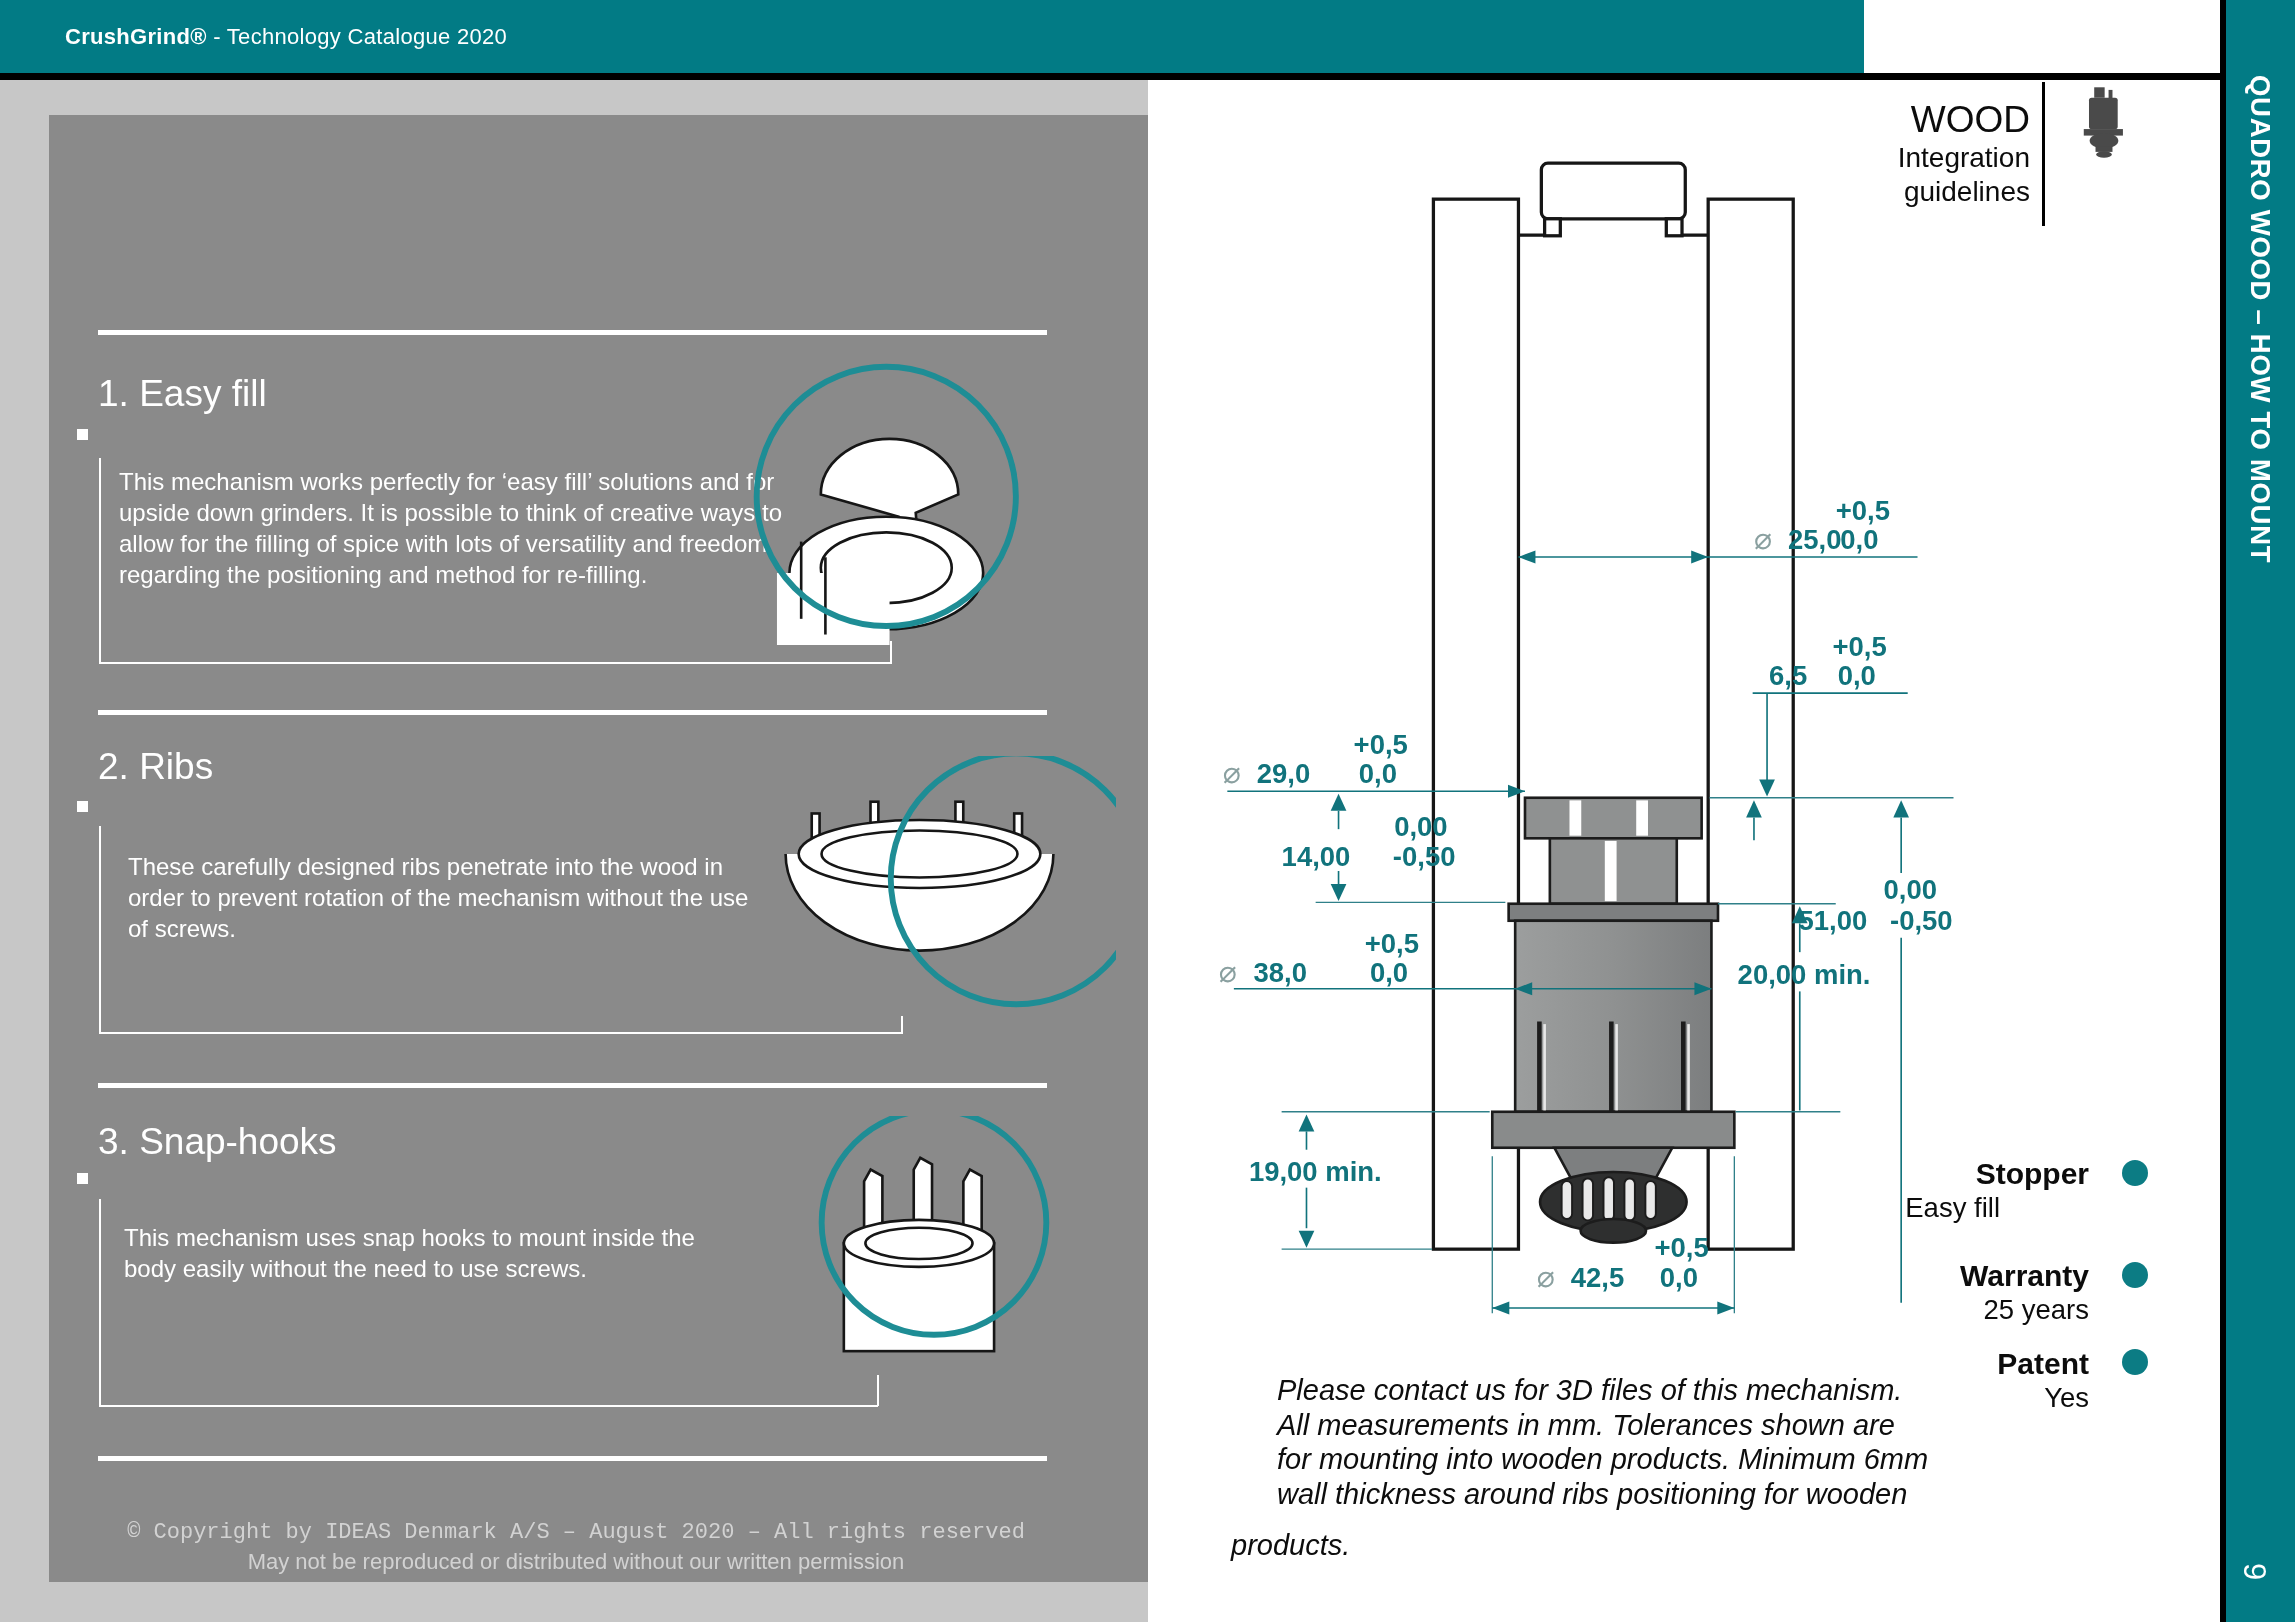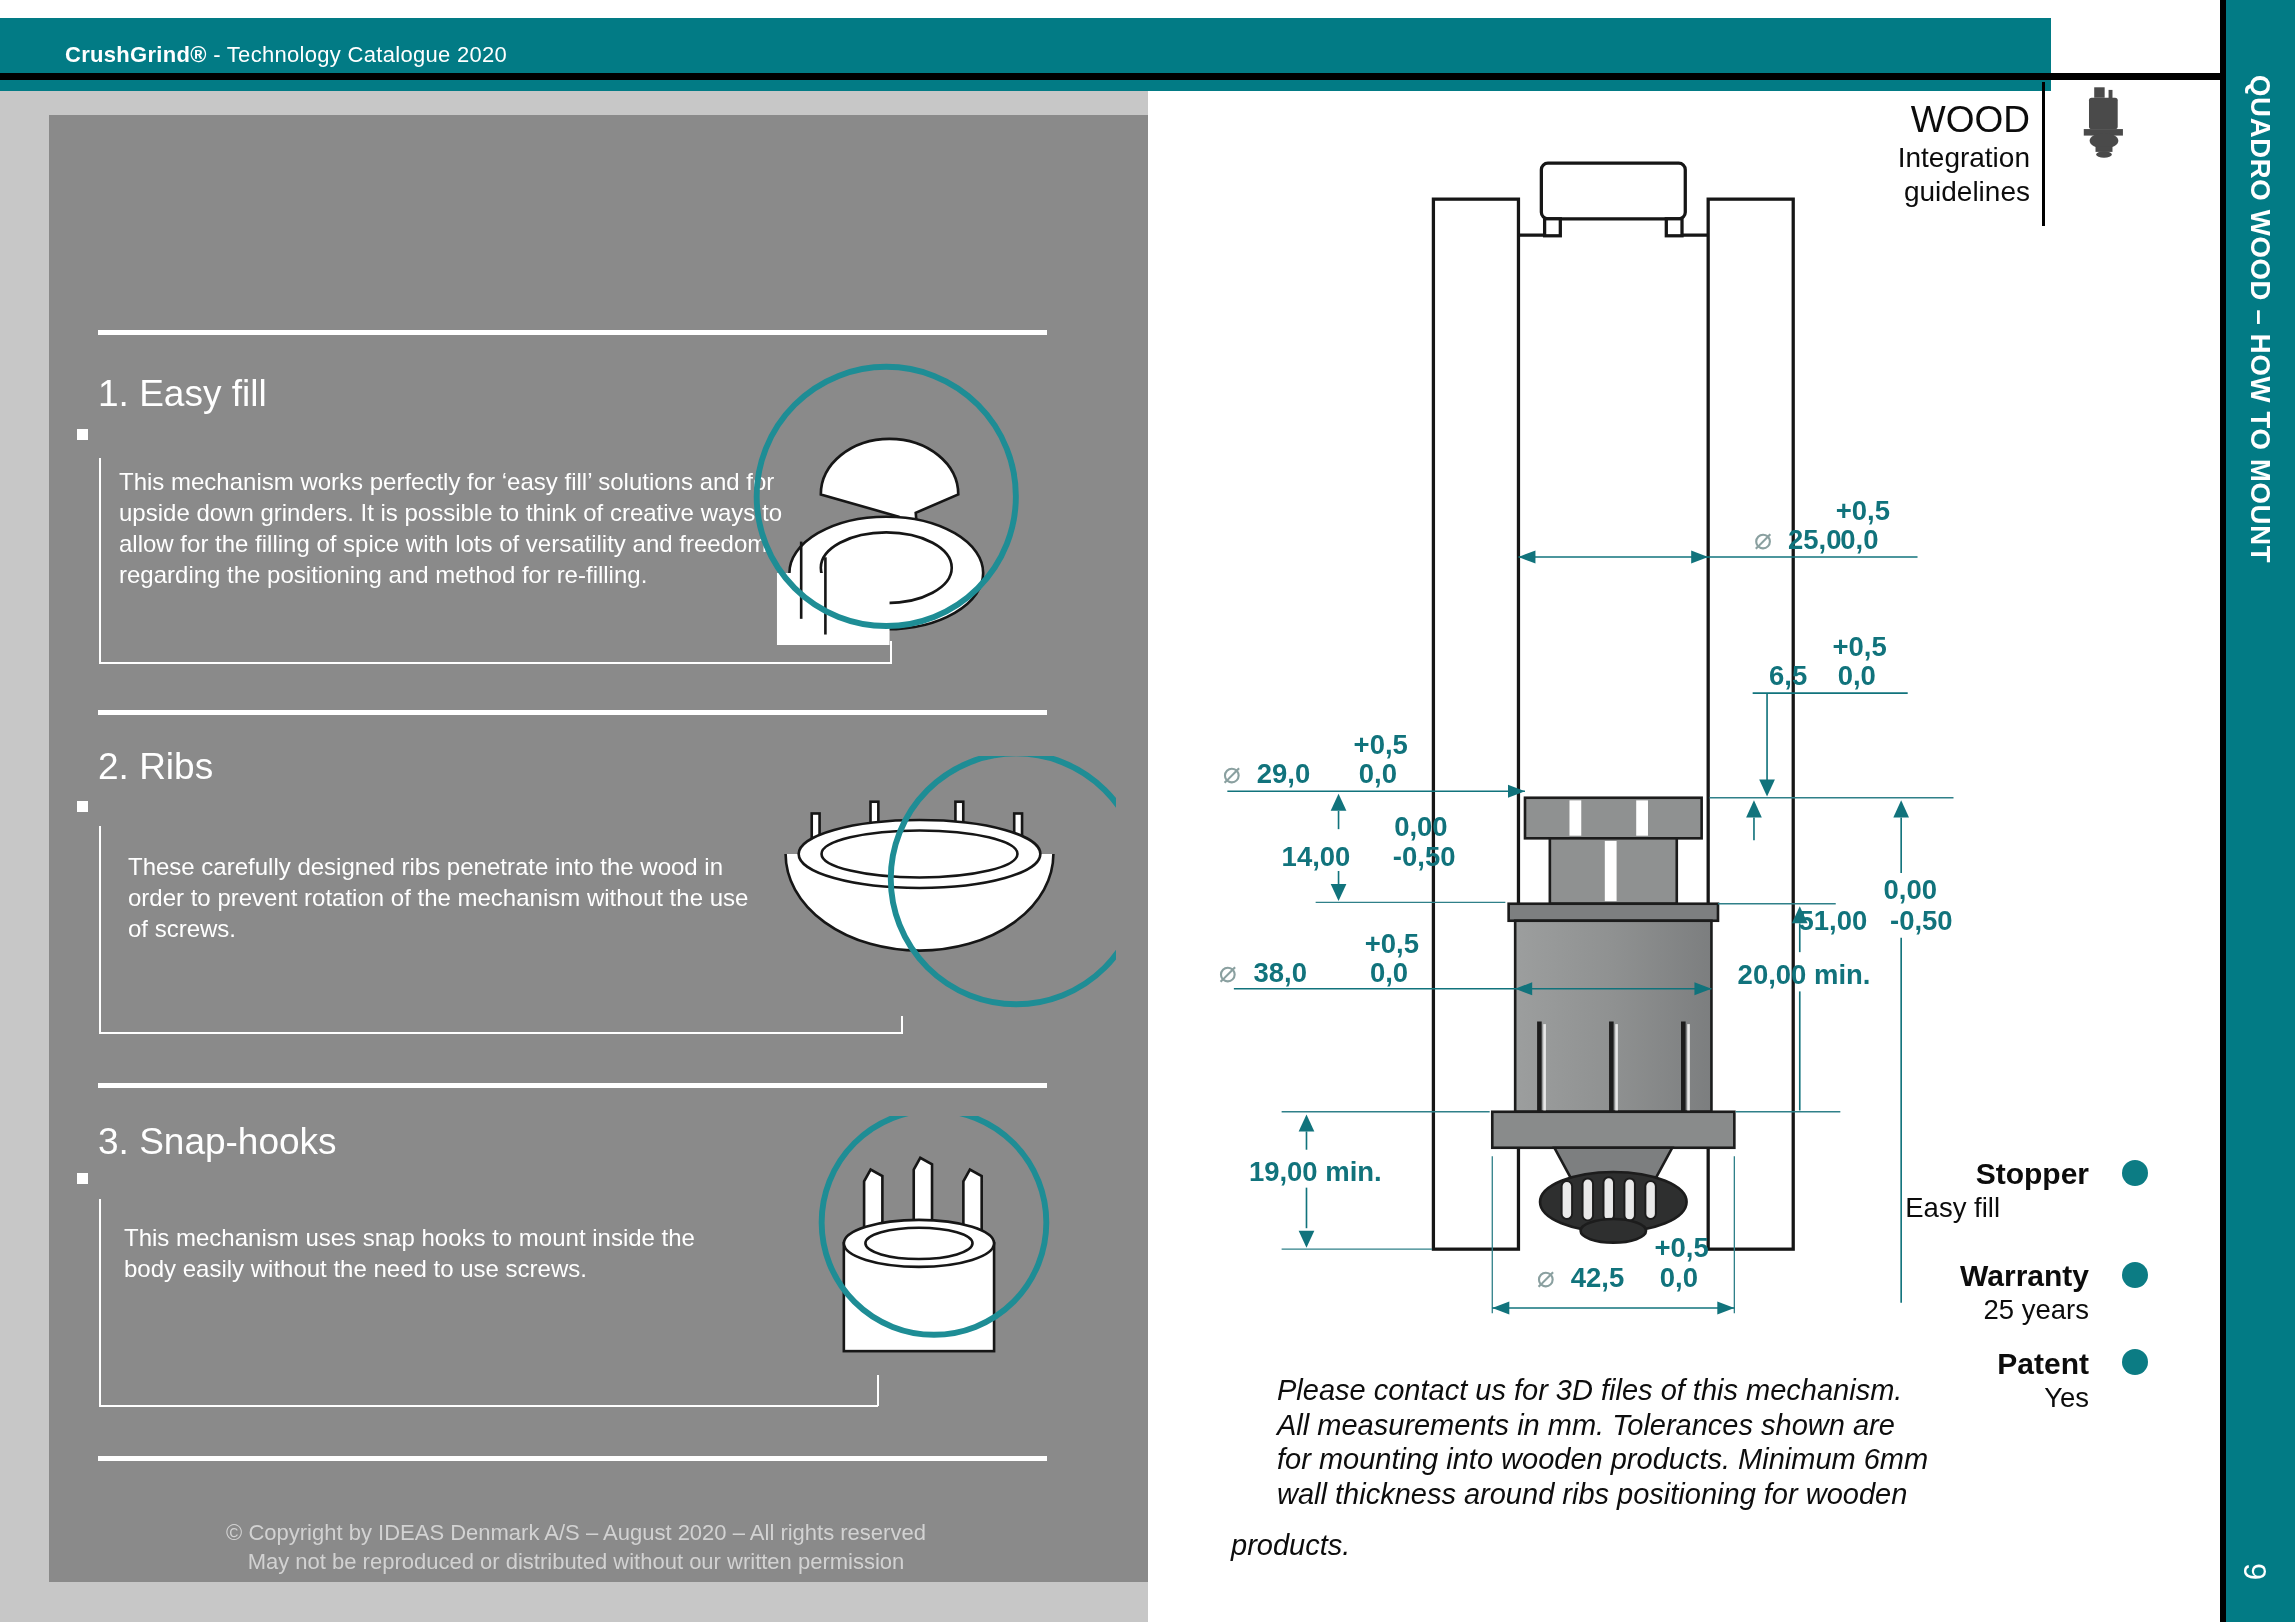--- a/index.html
+++ b/index.html
@@ -1,21 +1,21 @@
 <!DOCTYPE html>
 <html style="font-size:10.5px"><head>
 <meta charset="utf-8">
 <style>
   html,body{margin:0;padding:0;background:#e5e5e5;}
   #page{position:relative;width:2295px;height:1623px;background:#ffffff;overflow:hidden;
         font-family:"Liberation Sans",sans-serif;}
   .abs{position:absolute;}
 
   
-  .topbar{left:0;top:0;width:2051px;height:73px;background:#027b85;display:flex;align-items:center;margin-top:18px;}
+  .topbar{left:0;top:0;width:1864px;height:73px;background:#027b85;display:flex;align-items:center;}
   .topbar .title{padding-left:65px;color:#ffffff;font-size:22px;letter-spacing:0.3px;}
   .topbar .brand{font-weight:bold;}
   .hline{left:0;top:73px;width:2220px;height:6.5px;background:#000000;}
   .vline{left:2220px;top:0;width:6.5px;height:1623px;background:#000000;}
   .siderail{left:2226px;top:0;width:69px;height:1623px;background:#027b85;}
   .side-label{left:2276px;top:75px;transform:rotate(90deg);transform-origin:left top;
               color:#ffffff;font-size:27.5px;font-weight:bold;white-space:nowrap;letter-spacing:0.7px;}
   .page-num{left:2272px;top:1563px;transform:rotate(90deg);transform-origin:left top;
             color:#ffffff;font-size:31px;}
 
@@ -125,21 +125,21 @@
   <svg class="abs illus" style="left:736px;top:1116px;" width="330" height="258" viewBox="0 0 505 395">
     <path d="M196,195 V100 L206,82 L224,92 V195 Z"></path>
     <path d="M272,195 V82 L282,64 L300,74 V195 Z"></path>
     <path d="M348,195 V100 L358,82 L376,92 V195 Z"></path>
     <rect x="165" y="195" width="230" height="165"></rect>
     <ellipse cx="280" cy="195" rx="115" ry="36"></ellipse>
     <ellipse cx="280" cy="195" rx="82" ry="24"></ellipse>
     <circle class="tealring" cx="303" cy="163" r="172"></circle>
   </svg>
 
-  <div class="abs copyright" style="top:1518px;">© Copyright by IDEAS Denmark A/S – August 2020 – All rights reserved</div>
+  <div class="abs copyright" style="top:1518px;font-family:Liberation Mono, monospace;">© Copyright by IDEAS Denmark A/S – August 2020 – All rights reserved</div>
   <div class="abs copyright" style="top:1547px;">May not be reproduced or distributed without our written permission</div>
 
   <div class="abs wood-block">
     <div class="w1">WOOD</div>
     <div class="w2">Integration</div>
     <div class="w2">guidelines</div>
   </div>
   <div class="abs wood-divider"></div>
   <svg class="abs" style="left:2081px;top:86px;" width="46" height="77" viewBox="0 0 70 118">
     <g fill="#4a4a4a">

